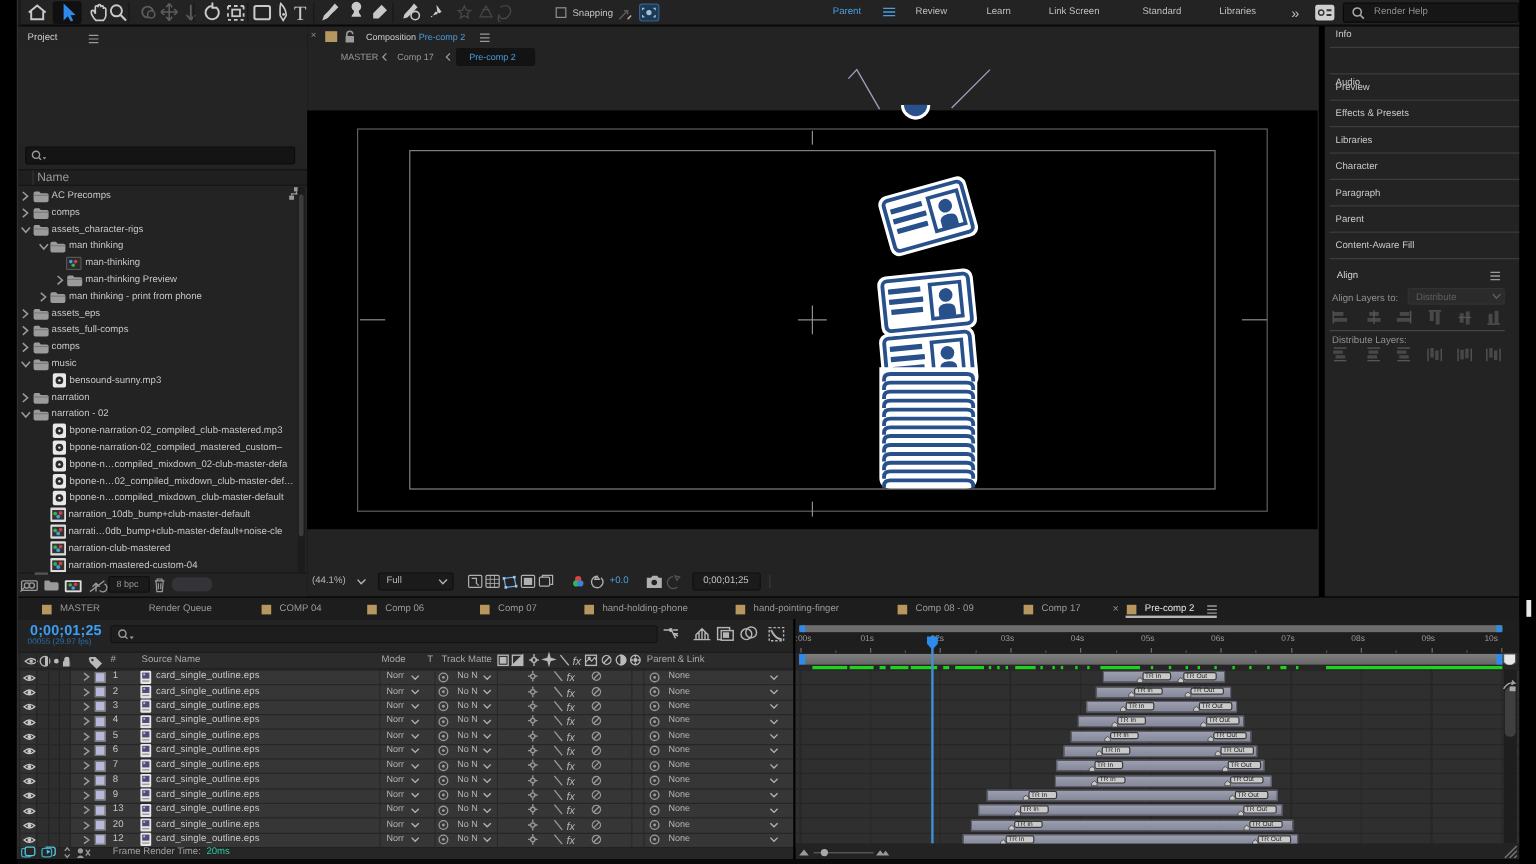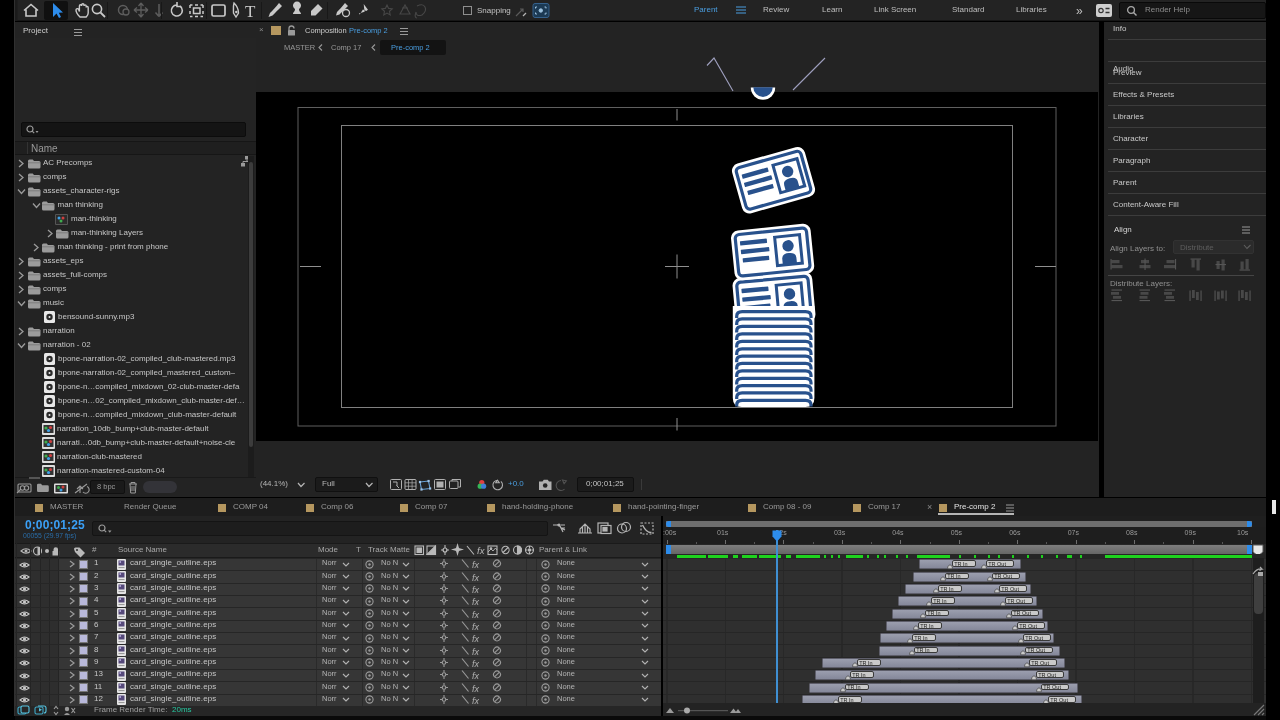--- a/index.html
+++ b/index.html
@@ -134,21 +134,21 @@
       <circle cx="6" cy="7" r="1.5" fill="#3fae4f"></circle>
     </svg>
 <div class="tx" style="left:56px;top:57.5px;color:#c6c6c6">man-thinking</div>
 <svg class="a" style="left:31.700000000000003px;top:73.5px" width="8" height="8">
       <path d="M1 0 L5 3.5 L1 7" stroke="#9a9a9a" stroke-width="1.3" fill="none"></path>
     </svg>
 <svg class="a" style="left:41px;top:72.5px" width="13" height="10">
       <path d="M0 2 q0-1.5 1.5-1.5 h3.2 l1.3 1.6 h5 q1.5 0 1.5 1.5 v4.4 q0 1.5 -1.5 1.5 h-9.5 q-1.5 0 -1.5-1.5z" fill="#9b9b9b"></path>
       <path d="M0 3.8 h12.5" stroke="#6e6e6e" stroke-width=".7"></path>
     </svg>
-<div class="tx" style="left:56px;top:71.5px;color:#c6c6c6">man-thinking Layers</div>
+<div class="tx" style="left:56px;top:71.5px;color:#c6c6c6">man-thinking Preview</div>
 <svg class="a" style="left:17.5px;top:87.5px" width="8" height="8">
       <path d="M1 0 L5 3.5 L1 7" stroke="#9a9a9a" stroke-width="1.3" fill="none"></path>
     </svg>
 <svg class="a" style="left:27px;top:86.5px" width="13" height="10">
       <path d="M0 2 q0-1.5 1.5-1.5 h3.2 l1.3 1.6 h5 q1.5 0 1.5 1.5 v4.4 q0 1.5 -1.5 1.5 h-9.5 q-1.5 0 -1.5-1.5z" fill="#9b9b9b"></path>
       <path d="M0 3.8 h12.5" stroke="#6e6e6e" stroke-width=".7"></path>
     </svg>
 <div class="tx" style="left:42.5px;top:85.5px;color:#c6c6c6">man thinking - print from phone</div>
 <svg class="a" style="left:3px;top:101.5px" width="8" height="8">
       <path d="M1 0 L5 3.5 L1 7" stroke="#9a9a9a" stroke-width="1.3" fill="none"></path>
@@ -1166,21 +1166,21 @@
   </svg>
 <div class="a" style="left:15px;top:681.33px;width:646px;height:1px;background:#262626"></div>
 <svg class="a" style="left:19px;top:684.00px" width="12" height="8">
     <path d="M1 4 q4.5-4 9 0 q-4.5 4 -9 0z" fill="none" stroke="#c9c9c9" stroke-width="1.1"></path>
     <circle cx="5.5" cy="4" r="1.6" fill="#c9c9c9"></circle>
   </svg>
 <svg class="a" style="left:69px;top:684.50px" width="7" height="7">
     <path d="M1 0 L5 3 L1 6" stroke="#9a9a9a" stroke-width="1.2" fill="none"></path>
   </svg>
 <div class="a" style="left:79px;top:683.00px;width:9px;height:9px;background:#b8b8da;border:1px solid #777"></div>
-<div class="tx" style="left:94px;top:681.50px;color:#c6c6c6;font-size:8px">11</div>
+<div class="tx" style="left:94px;top:681.50px;color:#c6c6c6;font-size:8px">20</div>
 <svg class="a" style="left:117px;top:682.00px" width="9" height="11">
     <rect width="9" height="11" rx="1" fill="#e6e6e6"></rect>
     <rect x="1.5" y="1.5" width="6" height="5" fill="#55497a"></rect>
     <circle cx="3.2" cy="3" r="0.9" fill="#b9aede"></circle>
     <rect x="1.5" y="8" width="6" height="1.1" fill="#999"></rect>
   </svg>
 <div class="tx" style="left:130px;top:681.50px;color:#c6c6c6;font-size:8px;letter-spacing:0.1px">card_single_outline.eps</div>
 <div class="tx" style="left:322px;top:681.50px;color:#b3b3b3;font-size:7.5px">Norr</div>
 <svg class="a" style="left:343px;top:686.00px" width="7" height="5">
     <path d="M0 0 l3 3 L6 0" stroke="#b3b3b3" stroke-width="1.1" fill="none"></path>

